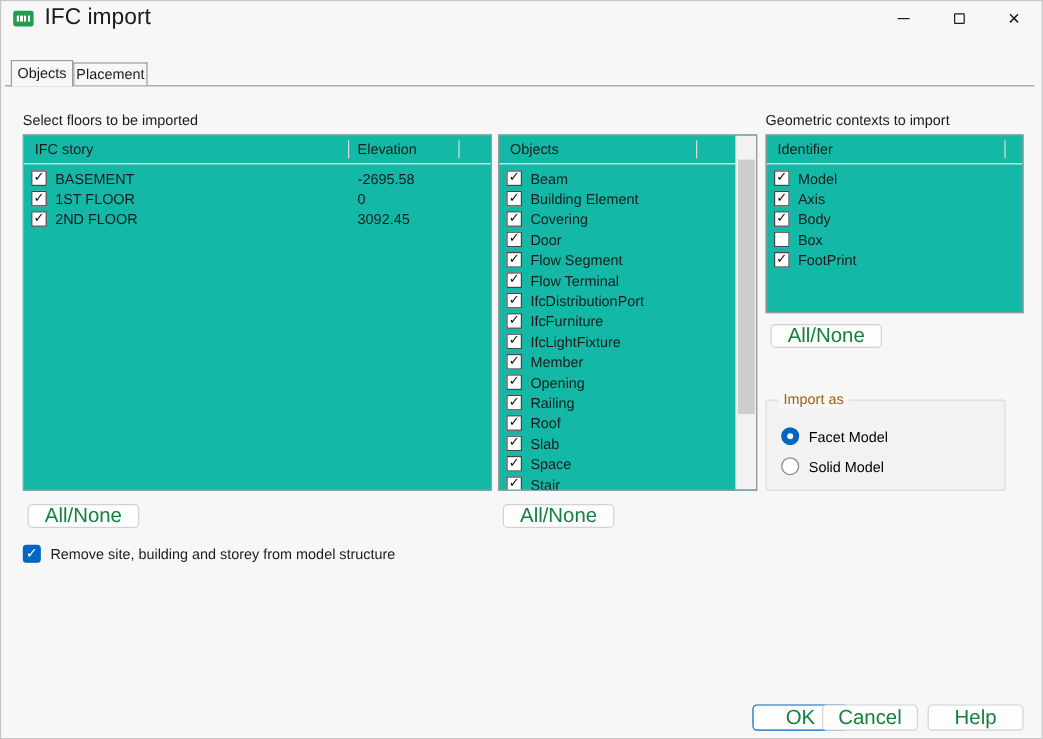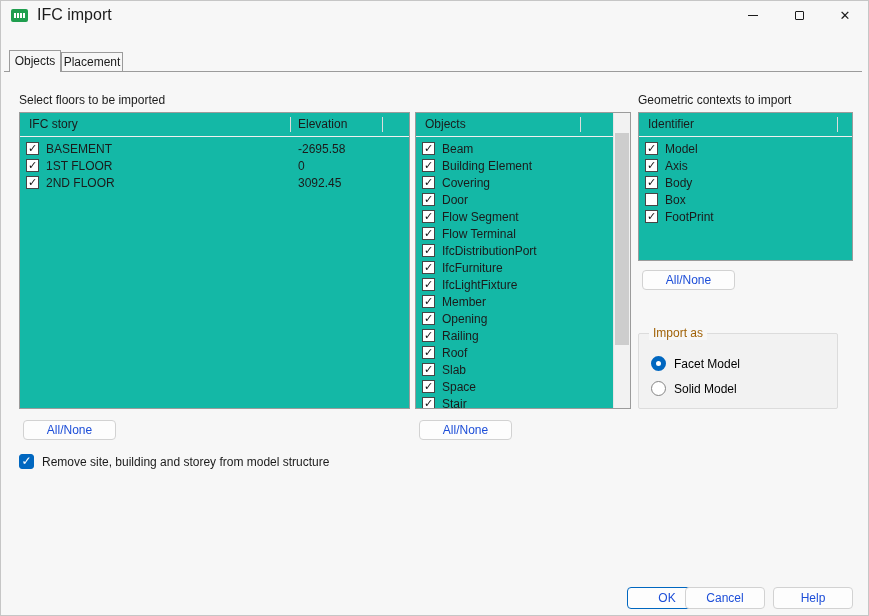--- a/index.html
+++ b/index.html
@@ -5,21 +5,21 @@
   *{box-sizing:border-box;margin:0;padding:0;}
   html,body{width:869px;height:616px;}
   body{font-family:"Liberation Sans",sans-serif;background:#e9e9e9;}
   .window{position:relative;width:869px;height:616px;background:#f7f7f7;overflow:hidden;border:1px solid #c6c6c6;}
 
   
   .titlebar{position:absolute;top:0;left:0;right:0;height:28px;display:flex;align-items:center;}
   .app-icon{width:17px;height:13px;background:#1f9e4e;border-radius:2px;margin-left:10px;position:relative;flex:0 0 17px;}
   .app-icon::after{content:"";position:absolute;left:3px;top:4px;width:11px;height:5px;
     background:linear-gradient(90deg,#fff 0 2px,transparent 2px 3px,#fff 3px 5px,transparent 5px 6px,#fff 6px 8px,transparent 8px 9px,#fff 9px 11px);}
-  .title{margin-left:9px;font-size:16px;color:#1b1b1b;}
+  .title{margin-left:9px;font-size:19px;color:#1b1b1b;}
   .win-controls{margin-left:auto;display:flex;height:100%;}
   .win-btn{width:46px;height:100%;display:flex;align-items:center;justify-content:center;background:transparent;border:none;font-size:13px;color:#1b1b1b;cursor:default;}
   .min-glyph{width:10px;height:1px;background:#1b1b1b;display:inline-block;}
   .max-glyph{width:9px;height:9px;border:1px solid #1b1b1b;border-radius:1px;display:inline-block;}
 
   
   .tabline{position:absolute;top:70px;left:3px;right:6px;border-top:1px solid #9b9b9b;}
   .tab{position:absolute;font-size:12px;color:#1b1b1b;background:#f7f7f7;border:1px solid #9b9b9b;border-bottom:none;text-align:center;z-index:2;cursor:default;}
   .tab.active{left:8px;top:49px;height:22px;width:52px;line-height:21px;}
   .tab.inactive{left:60px;top:51px;height:19px;width:62px;line-height:18px;z-index:1;}
@@ -37,21 +37,21 @@
   .cb{width:13px;height:13px;border:1px solid #454545;background:#fff;font-size:11px;line-height:11px;text-align:center;color:#101010;flex:0 0 13px;margin-right:7px;}
   .cell{display:flex;align-items:center;}
   .c-name{width:272px;}
   .c-elev{flex:1;}
 
   
   .vscroll{position:absolute;top:0;right:0;width:17px;bottom:0;background:#f2f2f2;border-left:1px solid #e6e6e6;}
   .vthumb{position:absolute;left:1px;right:1px;top:20px;height:212px;background:#cdcdcd;}
 
   
-  .btn{position:absolute;font-size:12px;color:#1d4ed8;background:#fdfdfd;border:1px solid #d2d2d2;border-radius:4px;text-align:center;cursor:default;}
+  .btn{position:absolute;font-size:17px;color:#15803d;background:#fdfdfd;border:1px solid #d2d2d2;border-radius:4px;text-align:center;cursor:default;}
   .btn.allnone{width:93px;height:20px;line-height:18px;}
   .btn.footer-btn{width:80px;height:22px;line-height:20px;}
   .btn.default{border-color:#0067c0;}
 
   
   .groupbox{position:absolute;left:637px;top:332px;width:200px;height:76px;border:1px solid #dcdcdc;background:#f2f2f2;border-radius:2px;}
   .grouplabel{position:absolute;left:648px;top:325px;font-size:12px;color:#a16207;background:#f7f7f7;padding:0 4px;z-index:2;}
   .radio-row{position:absolute;display:flex;align-items:center;font-size:12px;color:#000000;}
   .radio{width:15px;height:15px;border-radius:50%;background:#fff;border:1px solid #858585;margin-right:8px;flex:0 0 15px;}
   .radio.selected{border:5px solid #0067c0;}

